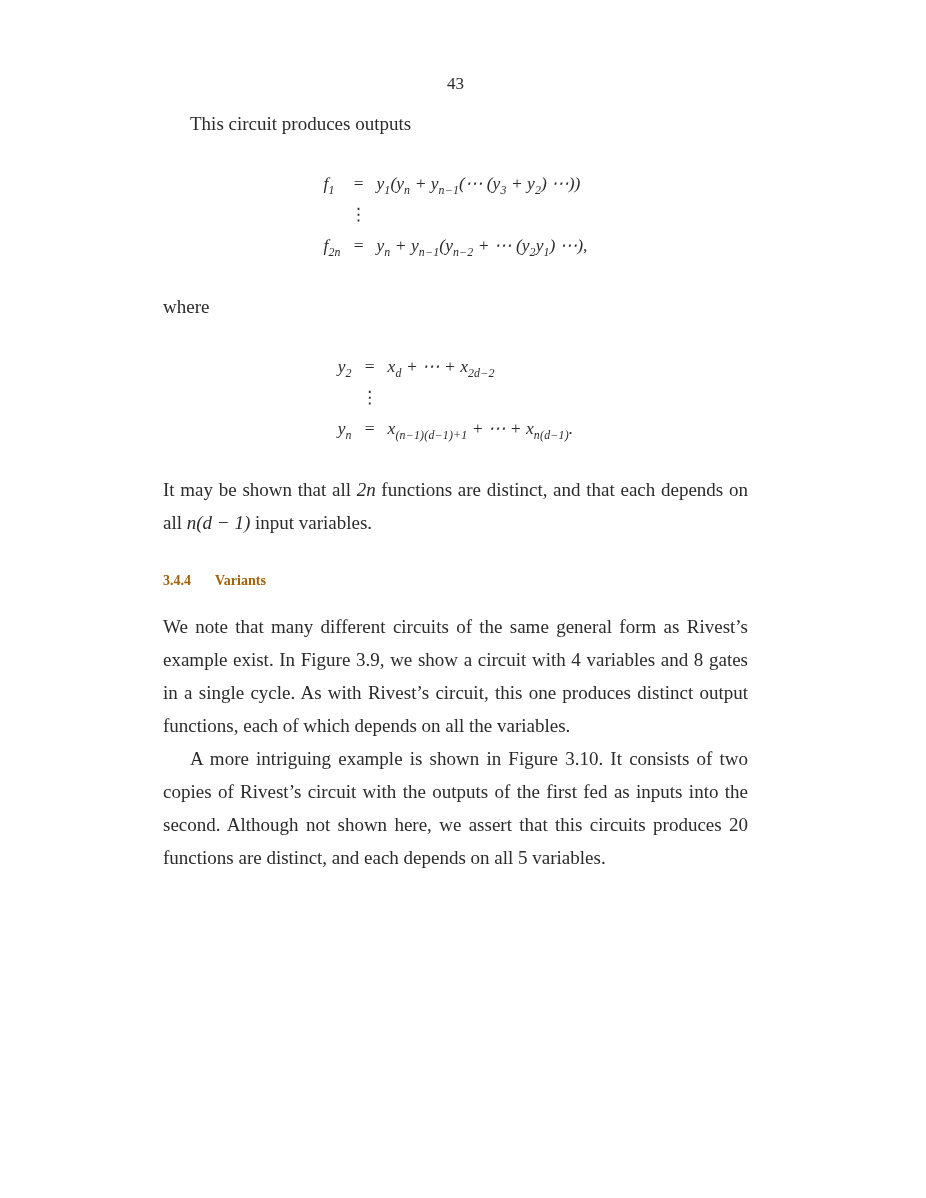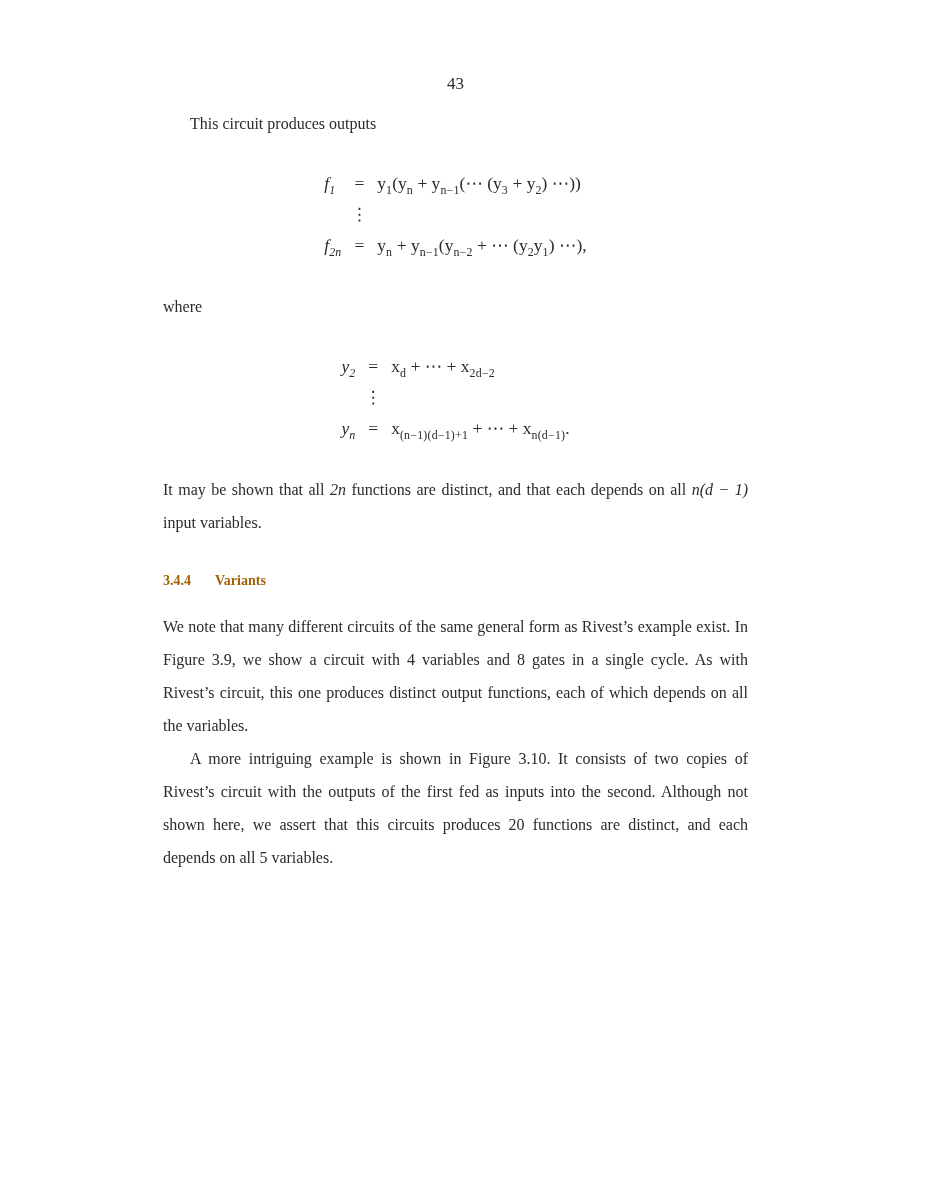--- a/index.html
+++ b/index.html
@@ -17,36 +17,36 @@
     font-family: "Liberation Serif", "DejaVu Serif", serif;
     color: #2b2b2b;
     overflow: hidden;
   }
   .page-number {
     text-align: center;
     font-size: 17px;
     margin-bottom: 13px;
   }
   .para {
-    font-size: 16px;
+    font-size: 19px;
     line-height: 33px;
     text-align: justify;
     margin: 0;
   }
   .indent { text-indent: 27px; }
   .mt { margin-top: 27px; }
   .eqnarray {
     border-collapse: collapse;
     margin: 26px auto 0 auto;
     font-size: 17.5px;
   }
   .eqnarray td { padding: 7px 0; white-space: nowrap; }
   .eqnarray td.lhs  { text-align: left; font-style: italic; }
   .eqnarray td.rel  { text-align: center; padding-left: 13px; padding-right: 13px; }
-  .eqnarray td.rhs  { text-align: left;  }
+  .eqnarray td.rhs  { text-align: left;  font-style: italic; }
   .eqnarray tr.vdots-row td { padding: 3px 0; }
   .eqnarray td.vdots { text-align: center; font-style: normal; font-size: 17px; }
   sub { font-size: 68%; line-height: 0; letter-spacing: 0.2px; }
   .imath { font-style: italic; }
   .section-heading {
     font-size: 14px;
     font-weight: bold;
     margin: 34px 0 21px 0;
     color: #a16207;
   }

